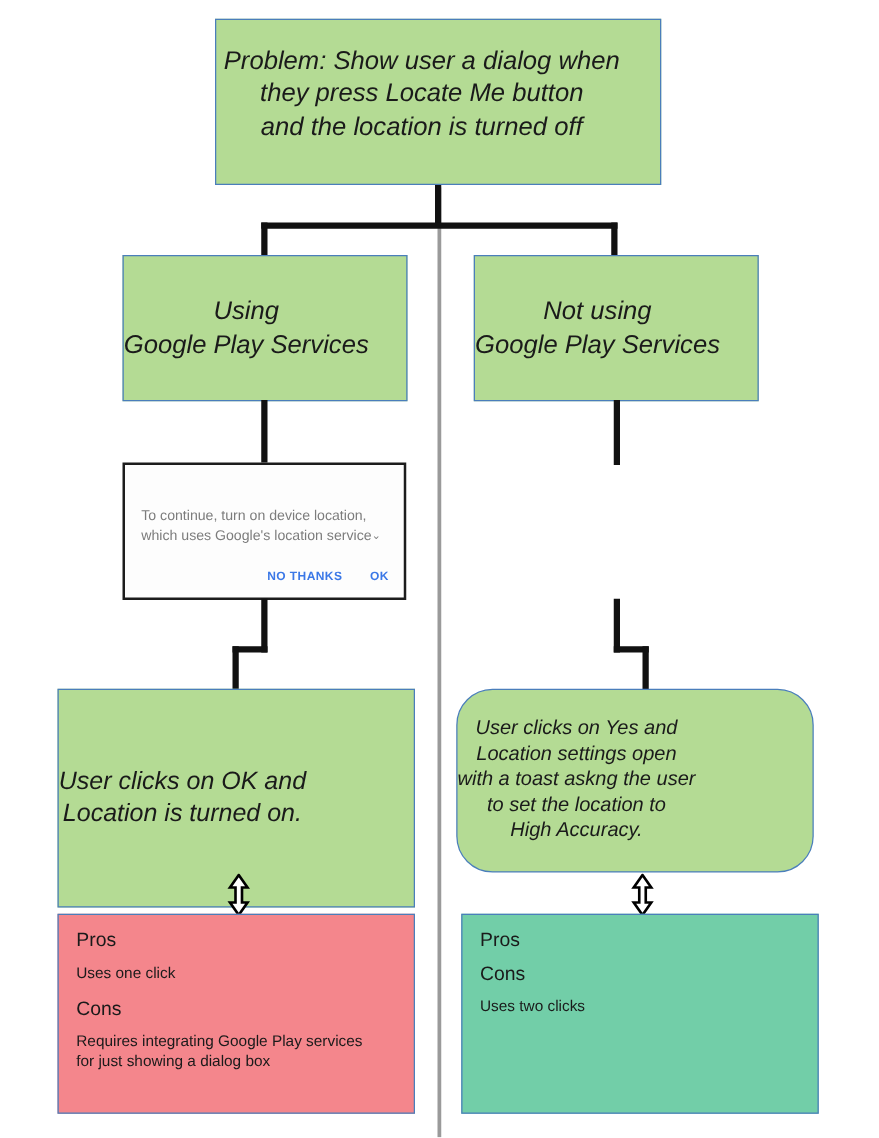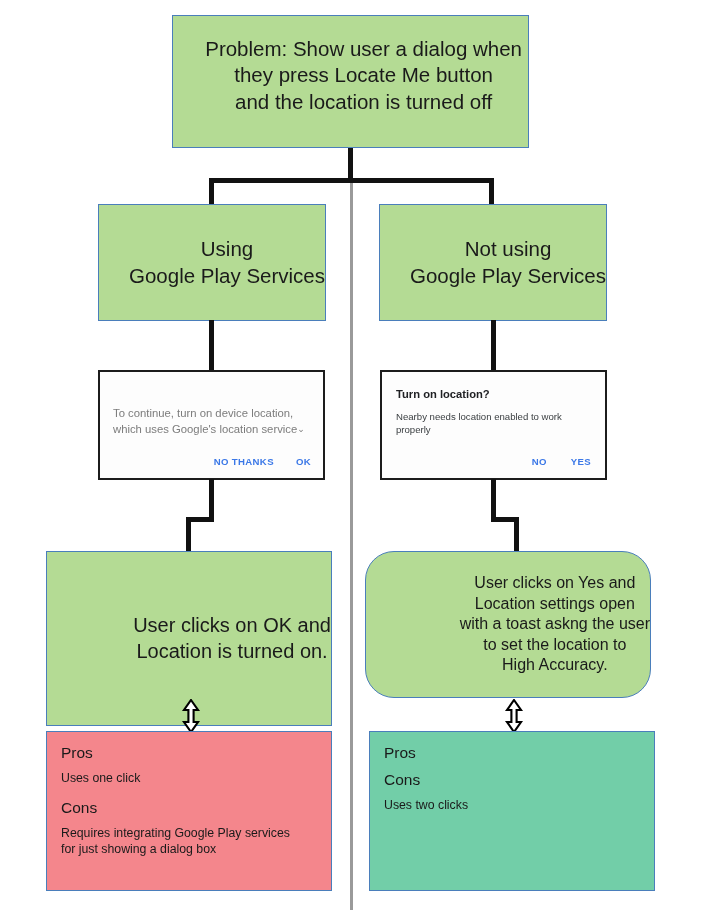--- a/index.html
+++ b/index.html
@@ -19,44 +19,45 @@
     overflow: hidden;
   }
 
   
   .node {
     position: absolute;
     box-sizing: border-box;
     border: 1px solid #4a7ebb;
     display: flex;
     align-items: center;
-    justify-content: flex-end;
+    justify-content: flex-start;
     text-align: center;
     color: #1a1a1a;
+    font-style: italic;
   }
   .node .txt {
     display: block;
     white-space: pre-line;
     line-height: 1.28;
   }
 
   .green   { background: #b4db94; }
   .pink    { background: #f4868c; }
   .mint    { background: #72cea8; }
 
   
   #problem-box {
     left: 172px; top: 15px;
     width: 357px; height: 133px;
     font-size: 20.5px;
   }
   #problem-box .txt { padding: 0 6px; margin-top: -12px; }
 
   
-  .branch-box { font-size: 20.5px; padding-left: 16px; }
+  .branch-box { font-size: 20.5px; }
   #branch-left  { left: 98px;  top: 204px; width: 228px; height: 117px; }
   #branch-right { left: 379px; top: 204px; width: 228px; height: 117px; }
 
   
   #outcome-left {
     left: 46px; top: 551px; width: 286px; height: 175px;
     font-size: 20px;
   }
   #outcome-right {
     left: 365px; top: 551px; width: 286px; height: 147px;
@@ -200,31 +201,20 @@
 which uses Google's location
 service</span><span class="chev">⌄</span>
       </div>
       <div class="dlg-actions">
         <span class="dlg-btn">NO THANKS</span>
         <span class="dlg-btn">OK</span>
       </div>
     </div>
   </div>
 
-  <div class="dialog" id="dialog-right">
-    <div class="dlg-inner">
-      <div class="dlg-title">Turn on location?</div>
-      <div class="dlg-msg-dark" style="white-space:pre-line;">Nearby needs location enabled to work
-properly</div>
-      <div class="dlg-actions">
-        <span class="dlg-btn">NO</span>
-        <span class="dlg-btn">YES</span>
-      </div>
-    </div>
-  </div>
 
   <div class="conn" style="left:209px; top:479px; width:5px; height:43px;"></div>
   <div class="conn" style="left:186px; top:517px; width:28px; height:5px;"></div>
   <div class="conn" style="left:186px; top:517px; width:5px; height:36px;"></div>
 
   <div class="conn" style="left:491px; top:479px; width:5px; height:43px;"></div>
   <div class="conn" style="left:491px; top:517px; width:28px; height:5px;"></div>
   <div class="conn" style="left:514px; top:517px; width:5px; height:36px;"></div>
 
   <div class="node green" id="outcome-left">

